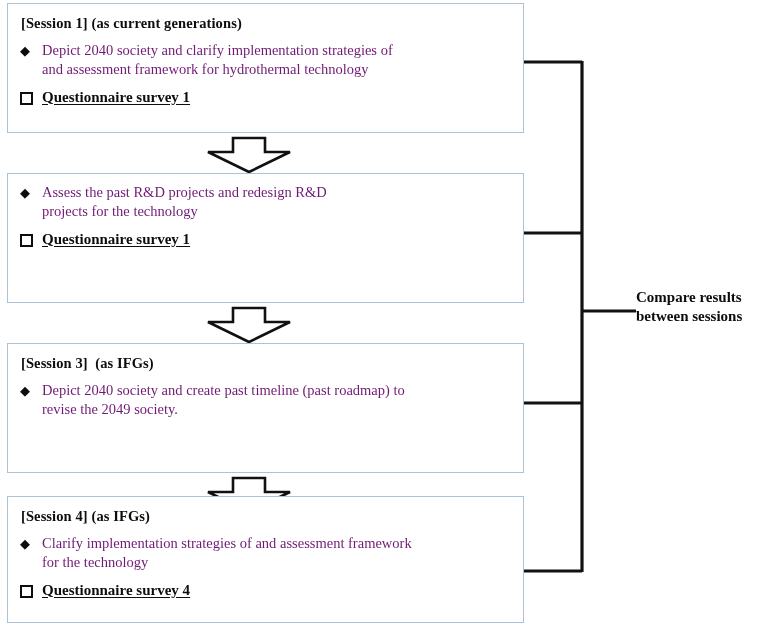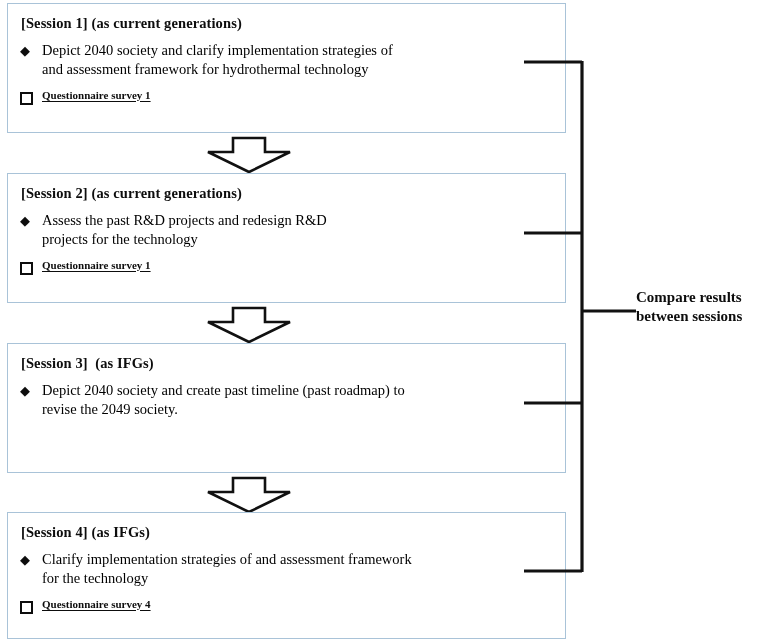--- a/index.html
+++ b/index.html
@@ -18,21 +18,21 @@
     width: 777px;
     height: 639px;
     background: #ffffff;
     overflow: hidden;
   }
 
   
   .session-box {
     position: absolute;
     left: 7px;
-    width: 559px;
+    width: 517px;
     box-sizing: border-box;
     border: 1.5px solid #a9c3d8;
     background: #ffffff;
     padding: 9px 12px 6px 10px;
   }
 
   .session-title {
     font-weight: bold;
     font-size: 14.5px;
     letter-spacing: 0.1px;
@@ -51,21 +51,21 @@
     width: 22px;
     font-size: 13px;
     line-height: 1.32;
     color: #0d0d0d;
     padding-top: 1px;
   }
   .bullet-text {
     flex: 1 1 auto;
     font-size: 14.5px;
     line-height: 1.30;
-    color: #000000;
+    color: #701a75;
     white-space: pre-line;
   }
 
   .survey-row {
     display: flex;
     align-items: flex-start;
     margin: 0 0 2px 2px;
   }
   .survey-box-glyph {
     flex: 0 0 auto;
@@ -74,21 +74,21 @@
   }
   .survey-box-glyph i {
     display: block;
     width: 9px;
     height: 9px;
     border: 2px solid #0d0d0d;
     background: #ffffff;
   }
   .survey-text {
     flex: 1 1 auto;
-    font-size: 11px;
+    font-size: 15px;
     font-weight: bold;
     text-decoration: underline;
     text-underline-offset: 2px;
     color: #0d0d0d;
     line-height: 1.3;
   }
 
   
   .down-arrow {
     position: absolute;
@@ -140,21 +140,20 @@
     </div>
   </div>
 
   <div class="down-arrow" style="top:136px;">
     <svg viewBox="0 0 86 38" xmlns="http://www.w3.org/2000/svg">
       <polygon points="27,2 59,2 59,16 84,16 43,36 2,16 27,16" fill="#ffffff" stroke="#111111" stroke-width="2.6" stroke-linejoin="miter"></polygon>
     </svg>
   </div>
 
   <div class="session-box" style="top:173px; height:130px;">
-    <div class="session-title">[Session 2] (as current generations)</div>
     <div class="bullet-row">
       <span class="bullet-glyph">◆</span>
       <span class="bullet-text">Assess the past  R&amp;D projects and redesign R&amp;D
 projects for the technology</span>
     </div>
     <div class="survey-row">
       <span class="survey-box-glyph">
           <i></i>
         </span>
       <span class="survey-text">Questionnaire survey 1</span>
@@ -175,21 +174,21 @@
 revise the 2049 society.</span>
     </div>
   </div>
 
   <div class="down-arrow" style="top:476px;">
     <svg viewBox="0 0 86 38" xmlns="http://www.w3.org/2000/svg">
       <polygon points="27,2 59,2 59,16 84,16 43,36 2,16 27,16" fill="#ffffff" stroke="#111111" stroke-width="2.6" stroke-linejoin="miter"></polygon>
     </svg>
   </div>
 
-  <div class="session-box" style="top:512px; height:127px;">
+  <div class="session-box" style="top:496px; height:127px;">
     <div class="session-title">[Session 4] (as IFGs)</div>
     <div class="bullet-row">
       <span class="bullet-glyph">◆</span>
       <span class="bullet-text">Clarify  implementation  strategies  of and assessment framework
 for the technology</span>
     </div>
     <div class="survey-row">
       <span class="survey-box-glyph">
           <i></i>
         </span>

